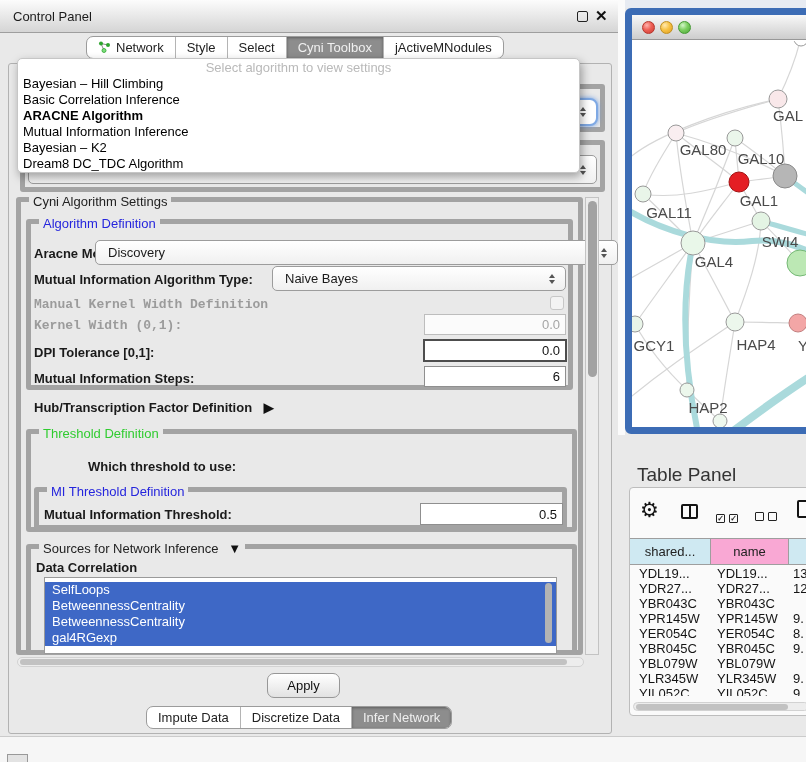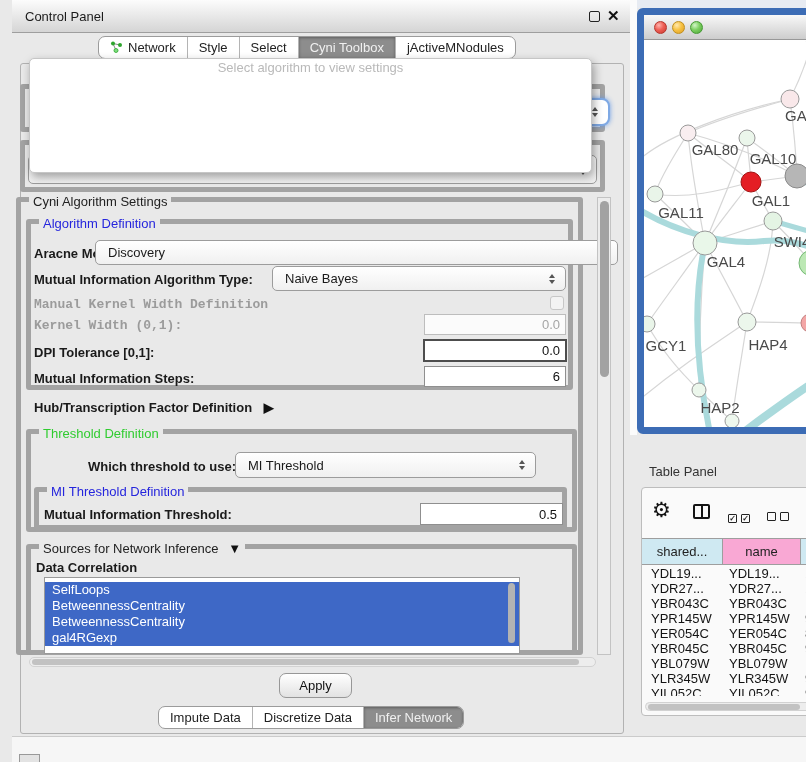--- a/index.html
+++ b/index.html
@@ -1,18 +1,18 @@
 <!DOCTYPE html>
 <html><head>
 <meta charset="utf-8">
 <style>
   * { margin:0; padding:0; box-sizing:border-box; }
   body { font-family:"Liberation Sans", sans-serif; background:#e9e9e9; }
   .screen { position:relative; width:806px; height:762px; overflow:hidden; background:#e9e9e9; }
-  .abs { position:absolute;margin-left:12px; }
+  .abs { position:absolute; }
 
   
   .titlebar { left:0; top:0; width:620px; height:33px;
     background:linear-gradient(#fcfcfc,#d5d5d5); border-bottom:1px solid #9e9e9e; }
   .titlebar .title { position:absolute; left:13px; top:0; line-height:33px; font-size:13px; color:#1b1b1b; }
   .float-box { position:absolute; left:577px; top:11px; width:11px; height:11px; border:1.5px solid #222; border-radius:2px; }
   .close-x { position:absolute; left:595px; top:7px; font-size:15px; font-weight:bold; color:#111; }
 
   .seg { display:flex; height:23px; background:#fff; border:1px solid #9b9b9b; border-radius:7px; overflow:hidden; }
   .seg .tab { display:flex; align-items:center; padding:0 11px; font-size:13px; color:#222; border-left:1px solid #b4b4b4; white-space:nowrap; }
@@ -82,21 +82,21 @@
   .net-window { left:625px; top:8px; width:190px; height:426px; border:7px solid #3c6cb5; border-radius:6px 0 0 6px;
     background:#fff; overflow:hidden; }
   .net-titlebar { position:absolute; left:0; top:0; right:0; height:25px;
     background:linear-gradient(#f8f8f8,#cdcdcd); border-bottom:1px solid #989898; }
   .light { position:absolute; top:6px; width:13px; height:13px; border-radius:50%; }
   .light.red { left:10px; background:radial-gradient(circle at 35% 30%, #ffb3ad, #ee5f55 45%, #ca3a30); border:1px solid #b5352c; }
   .light.yellow { left:28px; background:radial-gradient(circle at 35% 30%, #ffe9b0, #f7c244 45%, #dd9c22); border:1px solid #c08f1f; }
   .light.green { left:46px; background:radial-gradient(circle at 35% 30%, #d2f5c8, #7ccf60 45%, #4aa437); border:1px solid #459a33; }
   .net-canvas { position:absolute; left:0; top:26px; right:0; bottom:0; background:#fff; overflow:hidden; }
 
-  .tp-title { left:637px; top:464px; font-size:13px; color:#333;text-align:center; }
+  .tp-title { left:637px; top:464px; font-size:19px; color:#333;text-align:center; }
   .tp-card { left:629px; top:487px; width:190px; height:229px; background:#fafafa; border:1px solid #bdbdbd; border-radius:4px; }
   .tb-gear { left:640px; top:499px; font-size:21px; color:#141414; line-height:21px; }
   .tb-cols { left:681px; top:504px; width:17px; height:15px; border:2px solid #141414; border-radius:2px; }
   .tb-cols i { position:absolute; left:50%; top:0; bottom:0; width:2px; margin-left:-1px; background:#141414; }
   .cbx { width:9px; height:9px; border:1.5px solid #222; border-radius:1px; display:inline-block; font-size:8px;
     line-height:8px; text-align:center; color:#222; margin-right:4px; font-weight:bold; }
   .tb-page { left:797px; top:500px; width:14px; height:18px; border:2px solid #141414; border-radius:2px; }
 
   .tbl-header { left:630px; top:538px; width:185px; height:27px; display:flex;
     border-top:1px solid #9e9e9e; border-bottom:1px solid #9e9e9e; font-size:13px; color:#222; }
@@ -160,20 +160,28 @@
   <div class="group" style="left:20px; top:140px; width:585px; height:52px;"></div>
   <div class="combo" style="left:28px; top:155px; width:569px; height:29px;">
     <span class="spin">
         <i class="up"></i>
         <i class="dn"></i>
       </span>
   </div>
 
   <div class="abs popup">
     <div class="popup-prompt">Select algorithm to view settings</div>
+    <div id="popup-list">
+        <div class="popup-item">Bayesian – Hill Climbing</div>
+        <div class="popup-item">Basic Correlation Inference</div>
+        <div class="popup-item bold">ARACNE Algorithm</div>
+        <div class="popup-item">Mutual Information Inference</div>
+        <div class="popup-item">Bayesian – K2</div>
+        <div class="popup-item">Dream8 DC_TDC Algorithm</div>
+      </div>
   </div>
 
   <div class="group" style="left:16px; top:197px; width:567px; height:458px;">
     <span class="gtitle">Cyni Algorithm Settings</span>
   </div>
 
   <div class="group" style="left:26px; top:219px; width:547px; height:171px;">
     <span class="gtitle blue">Algorithm Definition</span>
   </div>
   <span class="lbl" style="left:34px; top:246px;">Aracne Mode:</span>
@@ -209,43 +217,36 @@
 
   <span class="lbl" style="left:34px; top:400px;">
     <span>Hub/Transcription Factor Definition</span>
     <span class="tri" style="margin-left:8px;">▶</span>
   </span>
 
   <div class="group" style="left:26px; top:429px; width:551px; height:103px;">
     <span class="gtitle green">Threshold Definition</span>
   </div>
   <span class="lbl" style="left:88px; top:459px;">Which threshold to use:</span>
-  <div class="combo" style="left:235px; top:452px; width:301px; height:26px;">
-    <span>MI Threshold</span>
-    <span class="spin">
-        <i class="up"></i>
-        <i class="dn"></i>
-      </span>
-  </div>
   <div class="group" style="left:34px; top:487px; width:533px; height:43px;">
     <span class="gtitle blue">MI Threshold Definition</span>
   </div>
   <span class="lbl" style="left:44px; top:507px;">Mutual Information Threshold:</span>
   <div class="tfield" style="left:420px; top:503px; width:143px; height:22px;">
     <span>0.5</span>
   </div>
 
   <div class="group" style="left:26px; top:544px; width:551px; height:111px;">
     <span class="gtitle">
       <span>Sources for Network Inference</span>
       <span class="tri" style="margin-left:6px;">▼</span>
     </span>
   </div>
   <span class="lbl" style="left:36px; top:560px;">Data Correlation</span>
-  <div class="listbox" style="left:44px; top:577px; width:476px; height:77px;">
+  <div class="listbox" style="left:44px; top:577px; width:513px; height:77px;">
     <div id="attr-list">
         <div class="attr-item">SelfLoops</div>
         <div class="attr-item">BetweennessCentrality</div>
         <div class="attr-item">BetweennessCentrality</div>
         <div class="attr-item">gal4RGexp</div>
       </div>
     <span class="list-vsb"></span>
   </div>
 
   <div class="abs vsb">

